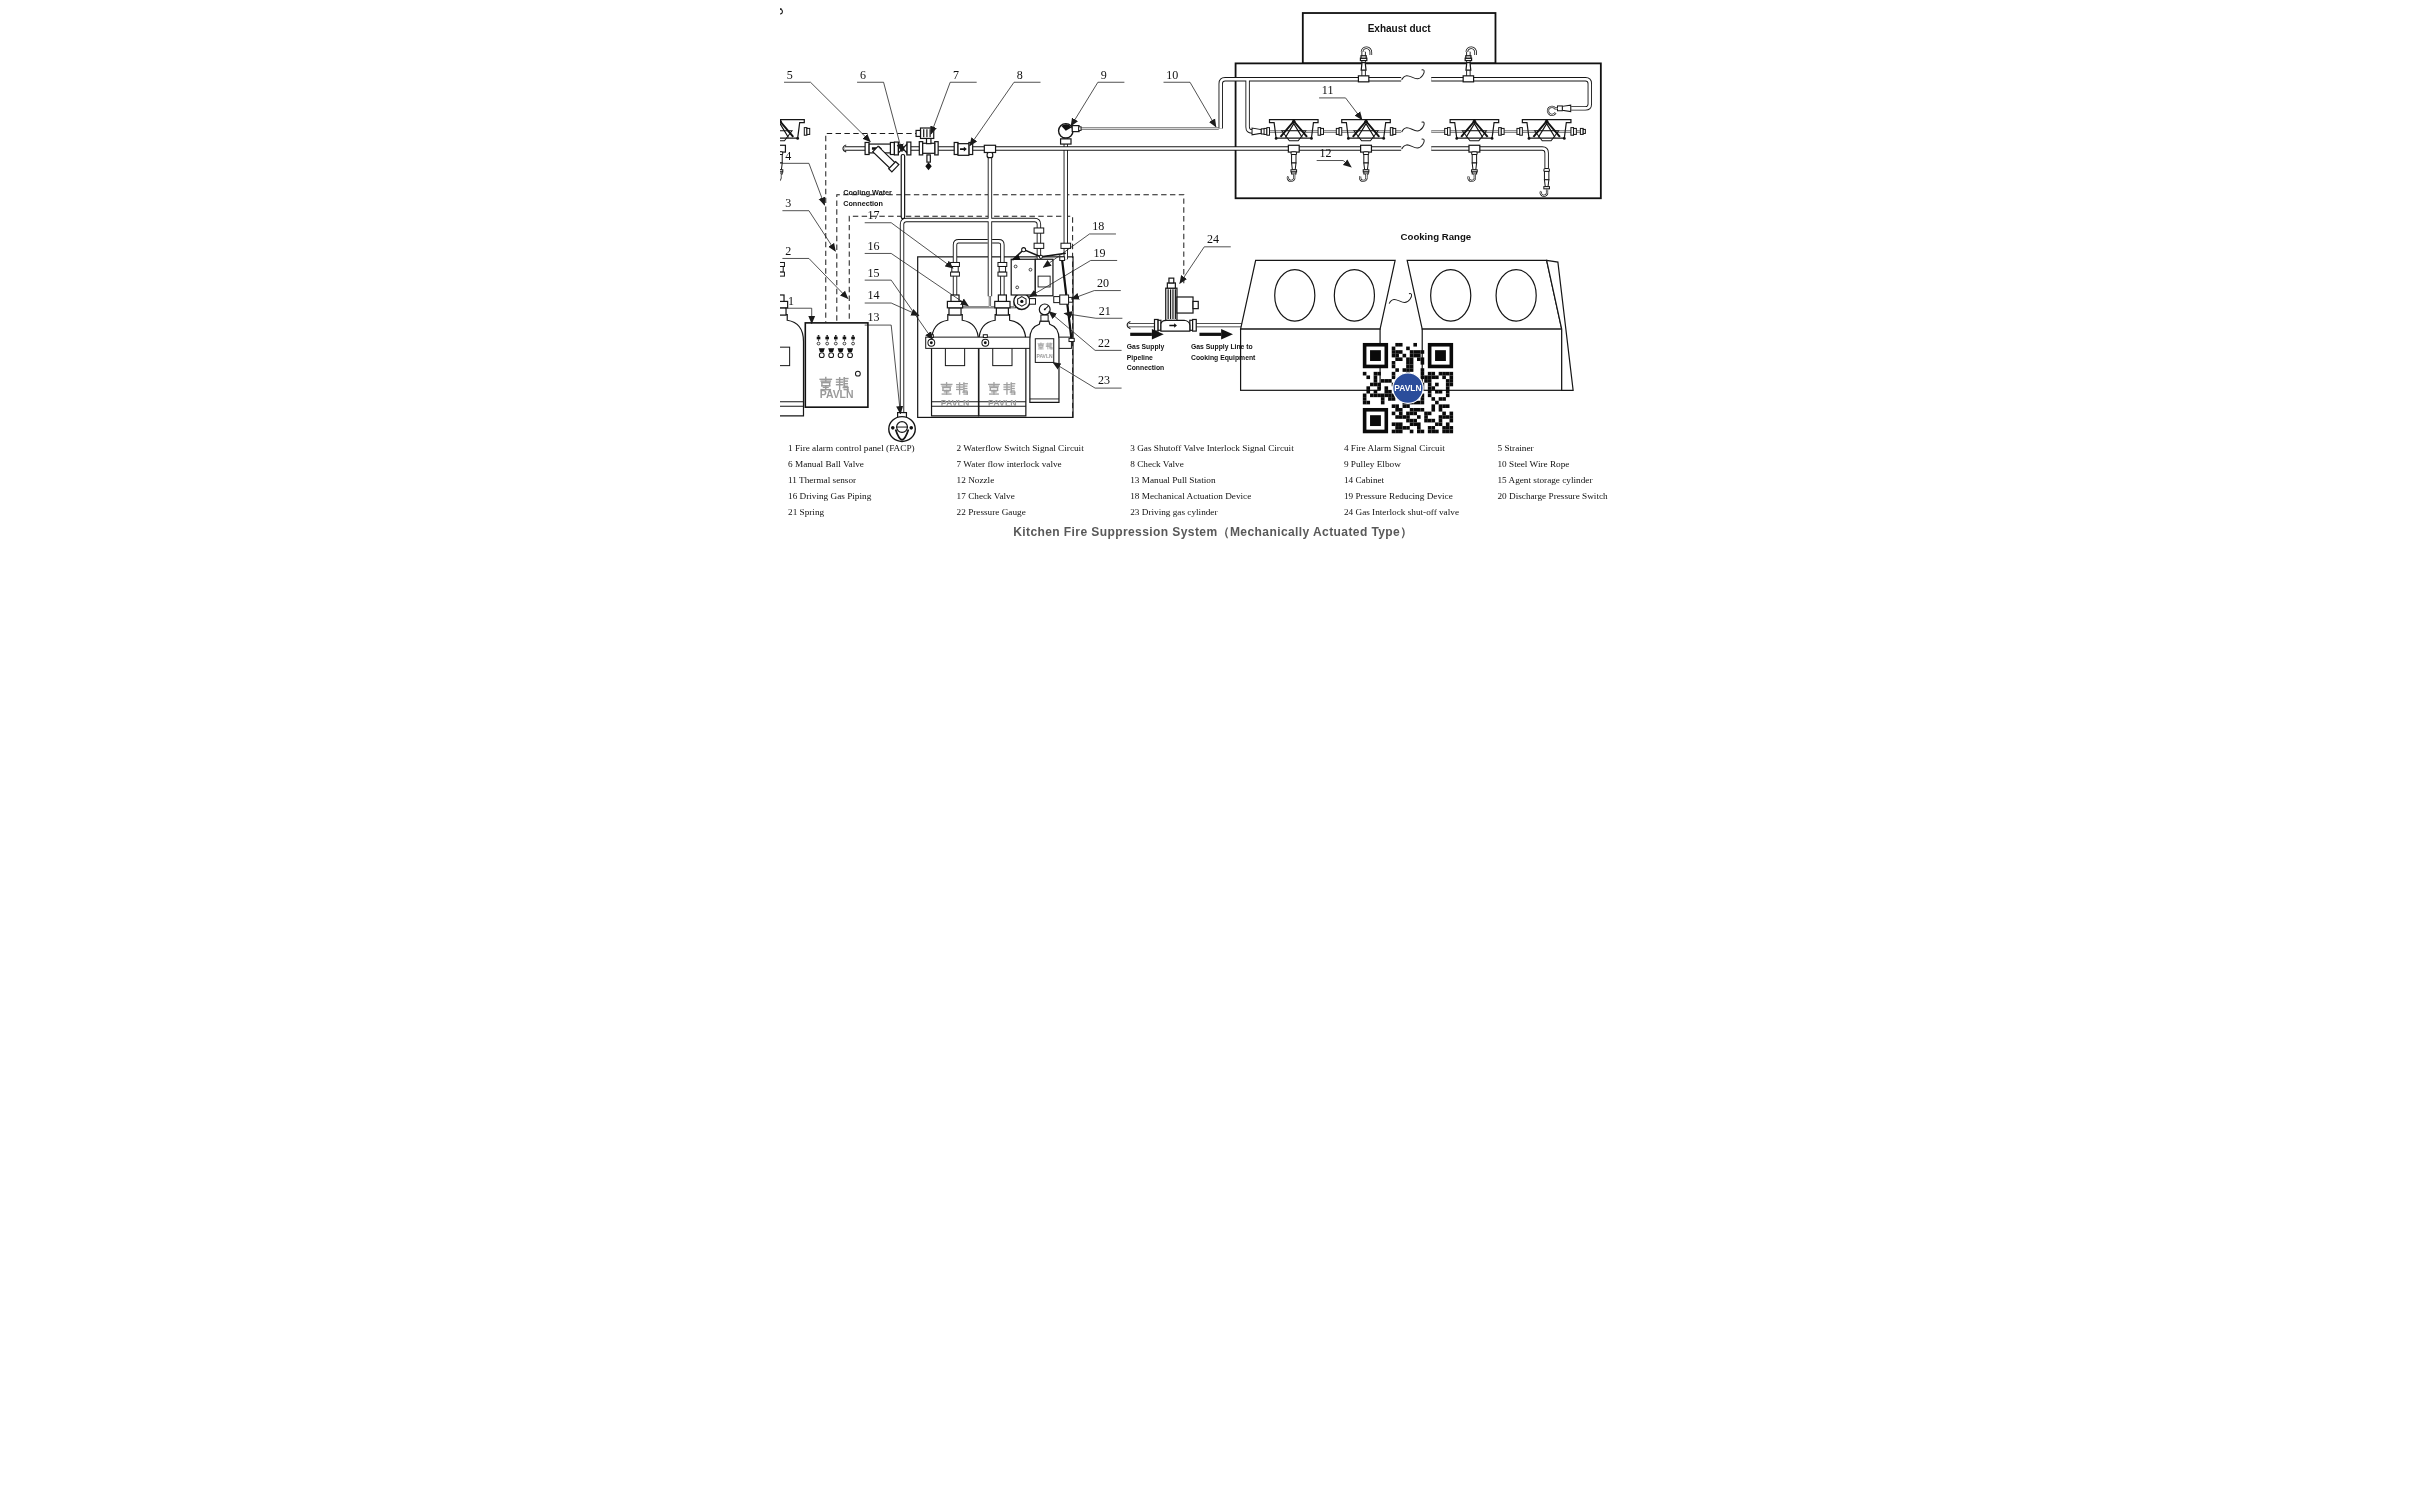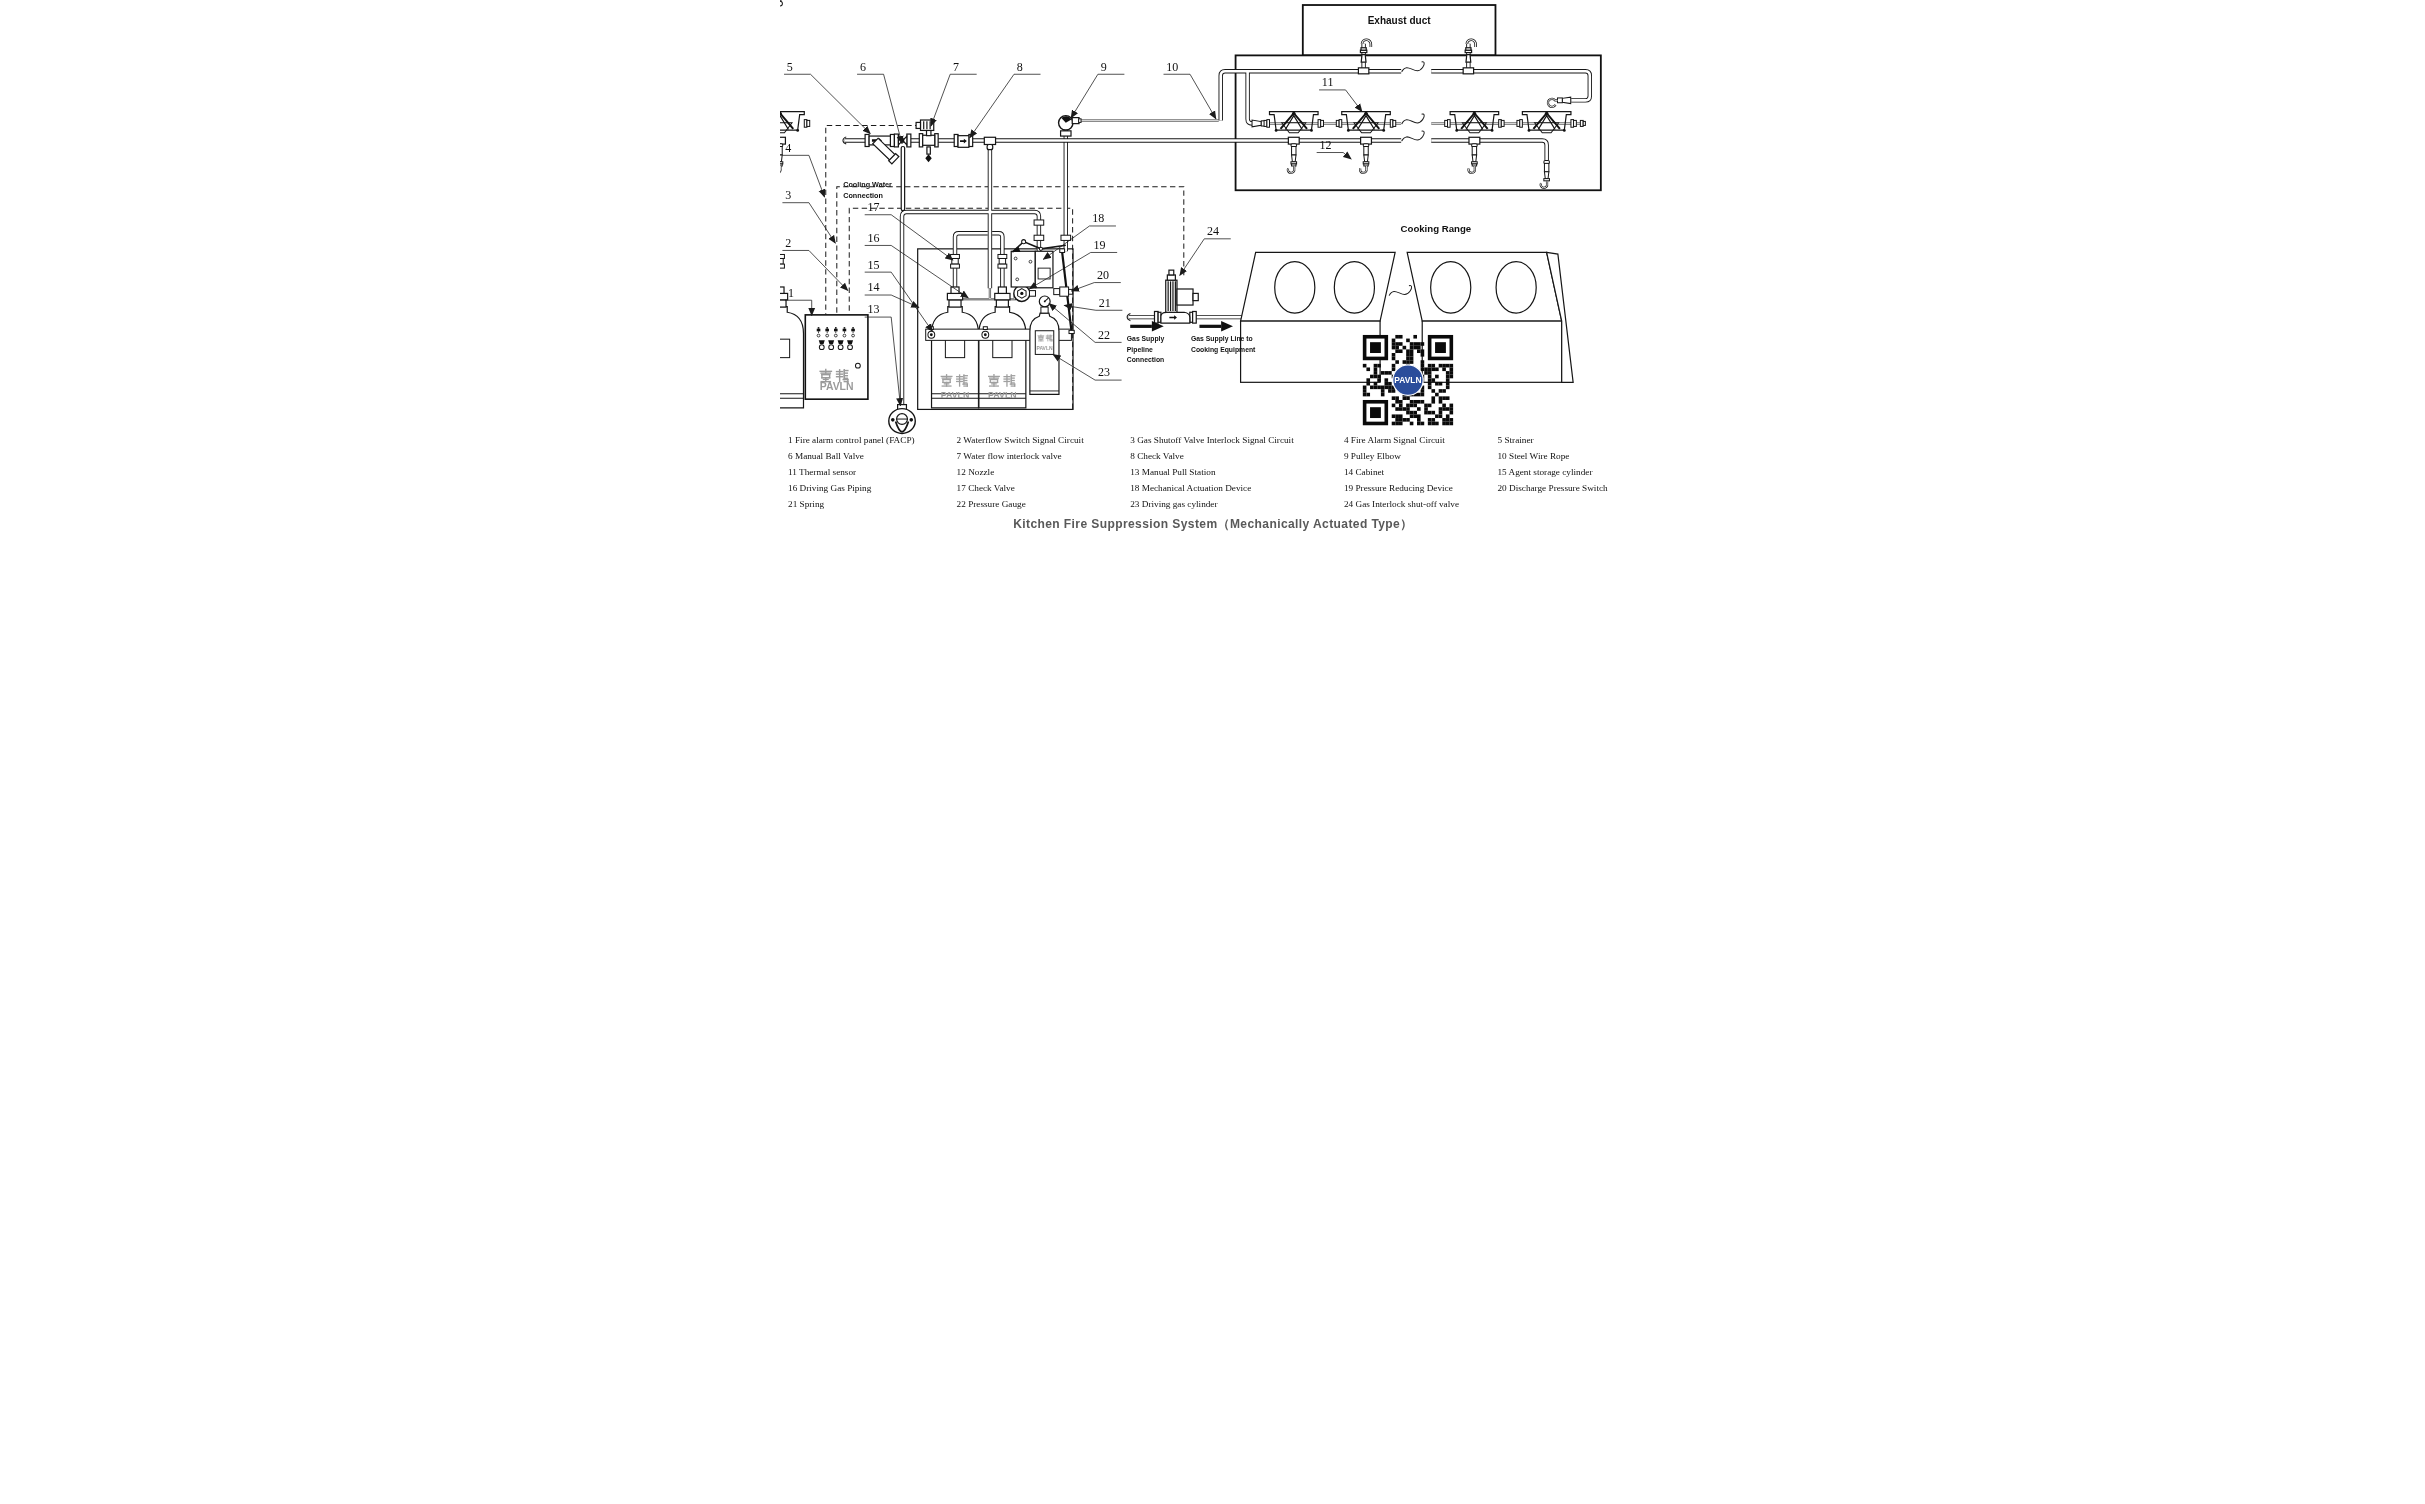--- a/index.html
+++ b/index.html
@@ -1,16 +1,16 @@
 <!DOCTYPE html>
 <html style="font-size:9px"><head>
 <meta charset="utf-8">
 <style>
   html,body{margin:0;padding:0;background:#ffffff;}
-  .page{width:866px;margin:0 auto;background:#fff;text-decoration:underline;}
+  .page{width:866px;margin:8px auto;background:#fff;text-decoration:underline;}
   svg{display:block;width:866px;height:auto;}
   text{user-select:none;}
   .serif{font-family:"Liberation Serif","DejaVu Serif",serif;}
   .sans{font-family:"Liberation Sans","DejaVu Sans",sans-serif;}
 </style>
 </head>
 <body>
 
 <div class="page">
 <svg viewBox="0 0 4315 2677" xmlns="http://www.w3.org/2000/svg">

